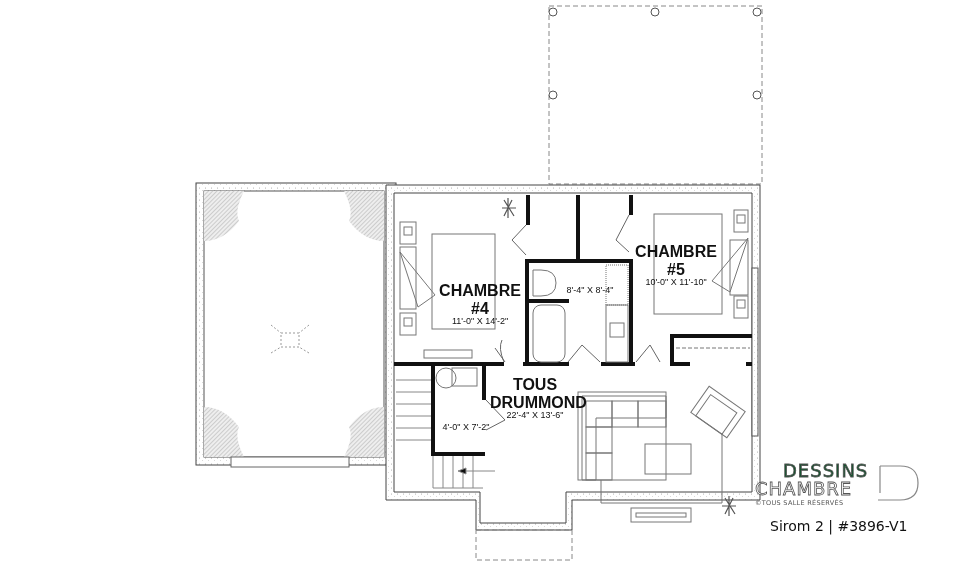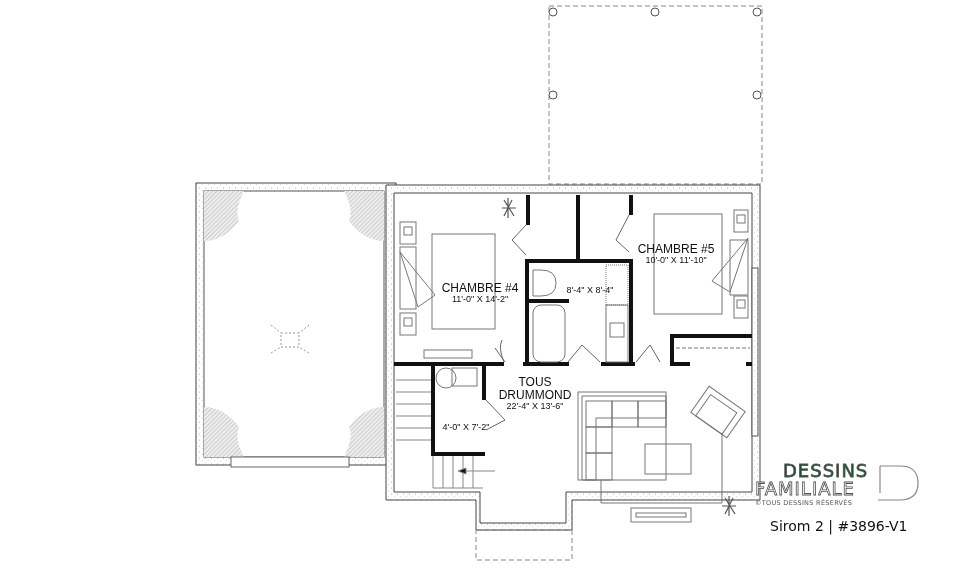--- a/index.html
+++ b/index.html
@@ -1,19 +1,19 @@
 <!DOCTYPE html>
 <html><head>
 <meta charset="utf-8">
 <style>
   html, body { margin:0; padding:0; background:#ffffff; }
   body { width:960px; height:569px; position:relative; overflow:hidden; font-family:"Liberation Sans", sans-serif; }
   svg.plan { position:absolute; left:0; top:0; }
   .label { position:absolute; text-align:center; color:#111; font-family:"Liberation Sans", sans-serif; line-height:1.1; }
-  .room-name { font-weight:normal; font-size:12px; }
+  .room-name { font-weight:bold; font-size:16px; }
   .room-dim { font-size:9px; }
   .brand { position:absolute; left:755px; top:462px; color:#fff; font-family:"DejaVu Sans", sans-serif; }
   .brand .b1 { font-size:18px; letter-spacing:1px; color:#14532d; -webkit-text-stroke:0.8px #555; padding-left:28px; line-height:18px; }
   .brand .b2 { font-size:18px; letter-spacing:1px; color:#fff; -webkit-text-stroke:0.8px #555; line-height:18px; }
   .brand .b3 { font-size:6.5px; color:#555; letter-spacing:0.3px; margin-top:1px; }
   .planid { position:absolute; left:770px; top:518px; font-size:14px; font-weight:normal; color:#111; font-family:"DejaVu Sans", sans-serif; }
 </style>
 </head>
 <body>
 
@@ -190,16 +190,16 @@
   <div class="room-name">DRUMMOND</div>
   <div class="room-dim">22'-4" X 13'-6"</div>
 </div>
 
 <div class="label" style="left:436px;top:423px;width:60px;">
   <div class="room-dim">4'-0" X 7'-2"</div>
 </div>
 
 <div class="brand">
   <div class="b1">DESSINS</div>
-  <div class="b2">FAMILIALE</div>
-  <div class="b3">©TOUS DESSINS RÉSERVÉS</div>
+  <div class="b2">CHAMBRE</div>
+  <div class="b3">©TOUS SALLE RÉSERVÉS</div>
 </div>
 <div class="planid">Sirom 2 | #3896-V1</div>
 
 </body></html>

